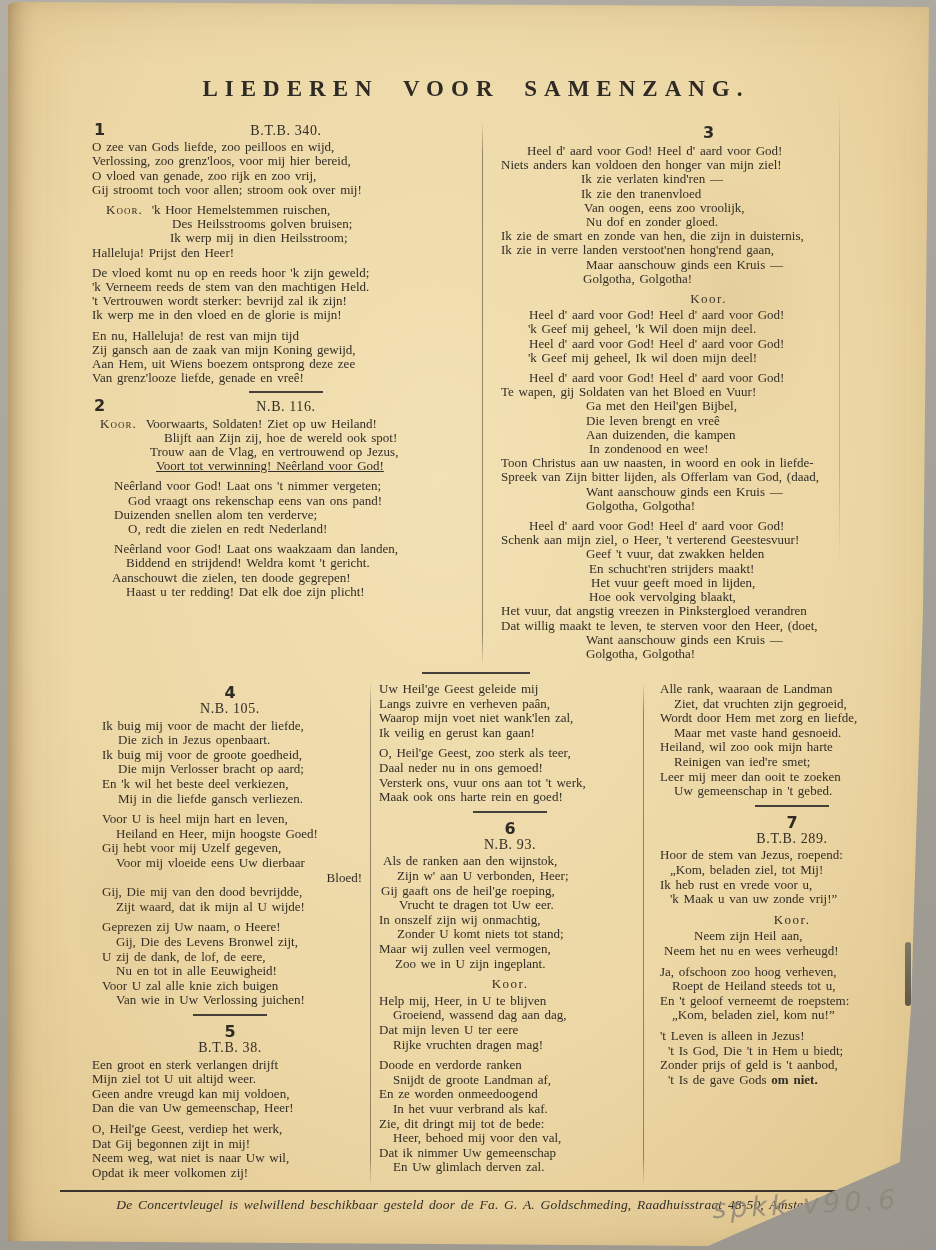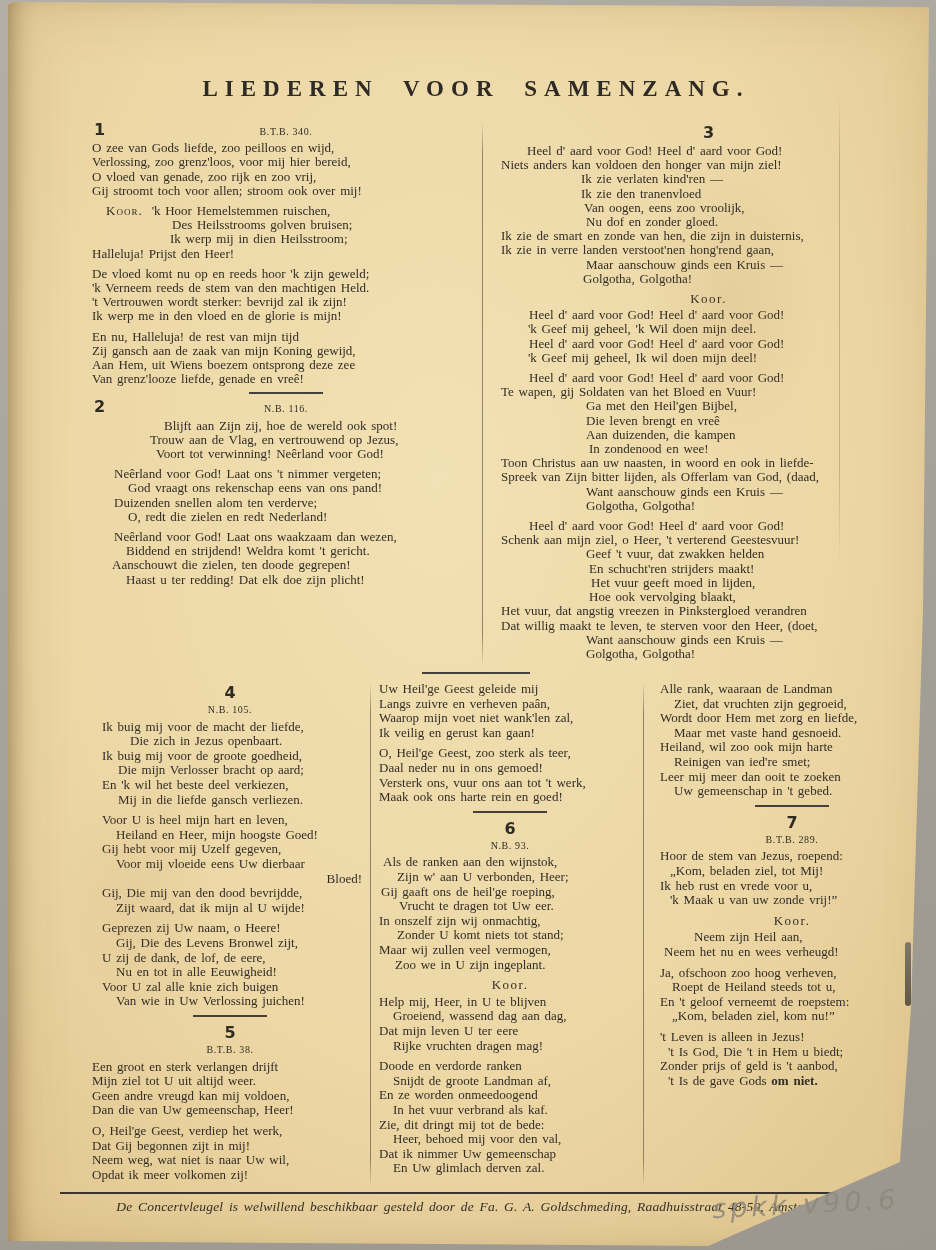--- a/index.html
+++ b/index.html
@@ -32,21 +32,21 @@
   .col{font-size:13px;}
   .col-top-left{line-height:14.2px;}
   .col-top-right{line-height:14.2px;}
   .col-bot-left,.col-bot-mid,.col-bot-right{line-height:14.6px;}
 
   .song-header{position:relative;text-align:center;margin:2px 0 2px 0;}
   .song-number{font-family:"DejaVu Sans","Liberation Sans",sans-serif;font-weight:bold;
                font-size:16px;color:#2e2a24;}
   .num-left .song-number{position:absolute;left:2px;top:-1px;}
   .num-center .song-number{display:block;line-height:18px;}
-  .song-ref{font-size:10px;letter-spacing:.6px;}
+  .song-ref{font-size:14px;letter-spacing:.6px;}
   .stanza{margin:0 0 6px 0;}
   .line{white-space:nowrap;word-spacing:1.5px;}
   .line.right{text-align:right;margin-right:6px;}
   .line b{font-weight:bold;}
   .koor-label{font-variant:small-caps;letter-spacing:1px;margin-right:9px;}
   .koor-heading{text-align:center;letter-spacing:1.5px;margin:1px 0 2px 0;}
   .stanza-rule{width:74px;border-top:2px solid #46403a;margin:6px auto 7px auto;}
   .section-rule{width:108px;border-top:2px solid #46403a;margin:5px auto 8px auto;}
 
   .footer-rule{border-top:2px solid #3a342c;margin:4px 48px 5px 52px;}
@@ -87,32 +87,33 @@
           </div>
           <div class="stanza">
             <div class="line">En nu, Halleluja! de rest van mijn tijd</div>
             <div class="line">Zij gansch aan de zaak van mijn Koning gewijd,</div>
             <div class="line">Aan Hem, uit Wiens boezem ontsprong deze zee</div>
             <div class="line">Van grenz'looze liefde, genade en vreê!</div>
           </div>
           <div class="stanza-rule"></div>
           <div class="song-header num-left"><span class="song-number">2</span><span class="song-ref">N.B. 116.</span></div>
           <div class="stanza">
+            <div class="line" style="margin-left: 8px;"><span class="koor-label">Koor.</span>Voorwaarts, Soldaten! Ziet op uw Heiland!</div>
             <div class="line" style="margin-left: 72px;">Blijft aan Zijn zij, hoe de wereld ook spot!</div>
             <div class="line" style="margin-left: 58px;">Trouw aan de Vlag, en vertrouwend op Jezus,</div>
-            <div class="line" style="margin-left: 64px;">Voort tot verwinning! Neêrland voor God!</div>
+            <div class="line" style="margin-left: 64px; text-decoration: underline;">Voort tot verwinning! Neêrland voor God!</div>
           </div>
           <div class="stanza">
             <div class="line" style="margin-left: 22px;">Neêrland voor God! Laat ons 't nimmer vergeten;</div>
             <div class="line" style="margin-left: 36px;">God vraagt ons rekenschap eens van ons pand!</div>
             <div class="line" style="margin-left: 22px;">Duizenden snellen alom ten verderve;</div>
             <div class="line" style="margin-left: 36px;">O, redt die zielen en redt Nederland!</div>
           </div>
           <div class="stanza">
-            <div class="line" style="margin-left: 22px;">Neêrland voor God! Laat ons waakzaam dan wezen,</div>
+            <div class="line" style="margin-left: 22px;">Neêrland voor God! Laat ons waakzaam dan landen,</div>
             <div class="line" style="margin-left: 34px;">Biddend en strijdend! Weldra komt 't gericht.</div>
             <div class="line" style="margin-left: 20px;">Aanschouwt die zielen, ten doode gegrepen!</div>
             <div class="line" style="margin-left: 34px;">Haast u ter redding! Dat elk doe zijn plicht!</div>
           </div>
         </div>
       <div class="vdiv"></div>
       <div class="col col-top-right" id="col-top_right">
           <div class="song-header num-center">
             <span class="song-number">3</span>
           </div>
@@ -162,21 +163,21 @@
         </div>
     </div>
 
     <div class="section-rule"></div>
 
     <div class="bottom-section">
       <div class="col col-bot-left" id="col-bottom_left">
           <div class="song-header num-center"><span class="song-number">4</span><span class="song-ref">N.B. 105.</span></div>
           <div class="stanza">
             <div class="line" style="margin-left: 10px;">Ik buig mij voor de macht der liefde,</div>
-            <div class="line" style="margin-left: 38px;">Die zich in Jezus openbaart.</div>
+            <div class="line" style="margin-left: 26px;">Die zich in Jezus openbaart.</div>
             <div class="line" style="margin-left: 10px;">Ik buig mij voor de groote goedheid,</div>
             <div class="line" style="margin-left: 26px;">Die mijn Verlosser bracht op aard;</div>
             <div class="line" style="margin-left: 10px;">En 'k wil het beste deel verkiezen,</div>
             <div class="line" style="margin-left: 26px;">Mij in die liefde gansch verliezen.</div>
           </div>
           <div class="stanza">
             <div class="line" style="margin-left: 10px;">Voor U is heel mijn hart en leven,</div>
             <div class="line" style="margin-left: 24px;">Heiland en Heer, mijn hoogste Goed!</div>
             <div class="line" style="margin-left: 10px;">Gij hebt voor mij Uzelf gegeven,</div>
             <div class="line" style="margin-left: 24px;">Voor mij vloeide eens Uw dierbaar</div>

